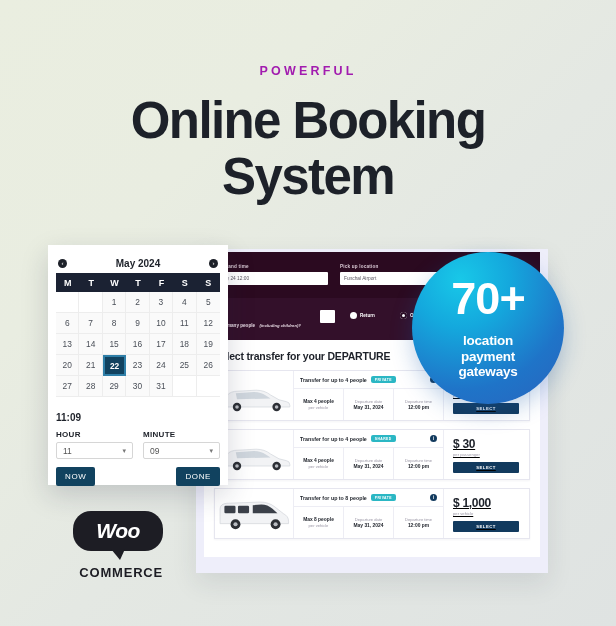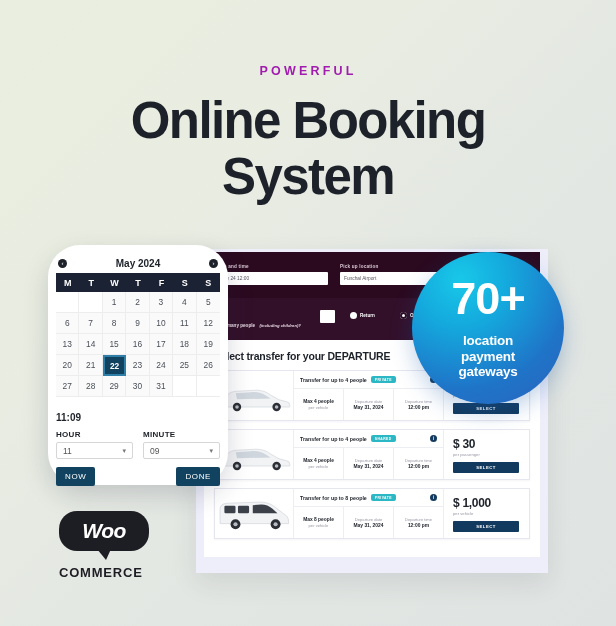--- a/index.html
+++ b/index.html
@@ -58,35 +58,35 @@
   .card-top{height:17px;display:flex;align-items:center;padding:0 6px;justify-content:space-between;border-bottom:1px solid #ededf4;}
   .card-top-l{display:flex;align-items:center;gap:4px;}
   .ct-title{font-size:5.3px;font-weight:700;color:#1d2129;}
   .pill{background:#2bb7c4;color:#fff;font-size:3.4px;font-weight:700;letter-spacing:.4px;padding:1.5px 4px;border-radius:2px;}
   .info-dot{width:7px;height:7px;border-radius:50%;background:#123a5e;color:#fff;font-size:4.6px;display:flex;align-items:center;justify-content:center;font-weight:700;}
   .card-cols{flex:1;display:flex;}
   .col{flex:1;border-right:1px solid #ededf4;display:flex;flex-direction:column;align-items:center;justify-content:center;gap:1px;}
   .col:last-child{border-right:none;}
   .col .k{font-size:4.1px;color:#9a96a5;}
   .col .v{font-size:4.9px;color:#1d2129;font-weight:700;}
-  .card-right{width:86px;flex:none;border-left:1px solid #ededf4;display:flex;flex-direction:column;justify-content:center;padding-left:9px;box-sizing:border-box;}
+  .card-right{width:86px;flex:none;border-left:1px solid #ededf4;display:flex;flex-direction:column;justify-content:center;padding-left:9px;box-sizing:border-box;text-decoration:underline;}
   .price{font-size:12px;font-weight:700;color:#1d2129;letter-spacing:-.3px;}
   .per{font-size:4.2px;color:#9a96a5;margin-top:1px;}
   .selbtn{margin-top:5px;width:66px;height:11px;background:#123a5e;color:#fff;font-size:4.2px;font-weight:700;letter-spacing:.5px;display:flex;align-items:center;justify-content:center;border-radius:1px;}
 
   
   .car{position:absolute;}
   .sedan{left:4px;top:12px;width:72px;height:30px;}
   .van{left:2px;top:8px;width:74px;height:36px;}
 
   
   .dp{
     position:absolute;left:48px;top:245px;width:180px;height:240px;
     background:#fff;box-shadow:0 10px 26px rgba(30,35,60,.18);
-    box-sizing:border-box;padding:8px 8px 0 8px;border-radius:32px;
+    box-sizing:border-box;padding:8px 8px 0 8px;
   }
   .dp-head{height:20px;display:flex;align-items:center;justify-content:space-between;padding:0 2px;}
   .dp-title{font-size:10px;font-weight:700;color:#1d2129;}
   .navb{width:9px;height:9px;border-radius:50%;background:#1d2129;color:#fff;font-size:6px;display:flex;align-items:center;justify-content:center;}
   .dow{display:grid;grid-template-columns:repeat(7,1fr);background:#1b2233;}
   .dow div{height:19px;display:flex;align-items:center;justify-content:center;color:#fff;font-size:9px;font-weight:700;}
   .grid{display:grid;grid-template-columns:repeat(7,1fr);}
   .cell{height:21px;display:flex;align-items:center;justify-content:center;font-size:8.4px;color:#4a4f58;border-right:1px solid #ededed;border-bottom:1px solid #ededed;box-sizing:border-box;background:#fafafa;}
   .cell.blank{background:#fff;color:transparent;}
   .cell:nth-child(7n){border-right:none;}
@@ -104,21 +104,21 @@
   .badge{
     position:absolute;left:412px;top:252px;width:152px;height:152px;border-radius:50%;
     background:radial-gradient(circle at 32% 18%,#18c8e8 0%,#14a8dd 30%,#1f74c8 68%,#2a63bd 100%);
     color:#fff;display:flex;flex-direction:column;align-items:center;justify-content:center;
     box-shadow:0 8px 22px rgba(25,90,170,.28);
   }
   .badge .big{font-size:45px;font-weight:700;line-height:1;letter-spacing:-1px;margin-bottom:12px;}
   .badge .sub{font-size:13.5px;font-weight:700;line-height:1.18;text-align:center;letter-spacing:-.2px;}
 
   
-  .woo{position:absolute;left:59px;top:511px;width:90px;text-align:left;}
+  .woo{position:absolute;left:73px;top:511px;width:90px;text-align:right;}
   .bubble{width:90px;height:40px;background:#1d1d24;border-radius:18px;position:relative;display:flex;align-items:center;justify-content:center;}
   .bubble:after{content:"";position:absolute;left:38px;bottom:-9px;width:0;height:0;border-left:9px solid transparent;border-right:5px solid transparent;border-top:11px solid #1d1d24;}
   .bubble span{color:#fff;font-size:21px;font-weight:700;font-style:italic;letter-spacing:-.5px;}
   .woo-txt{margin-top:14px;font-size:13px;font-weight:700;letter-spacing:.8px;color:#1d1d24;}
 </style>
 </head>
 <body>
 
 <div class="stage">
 

